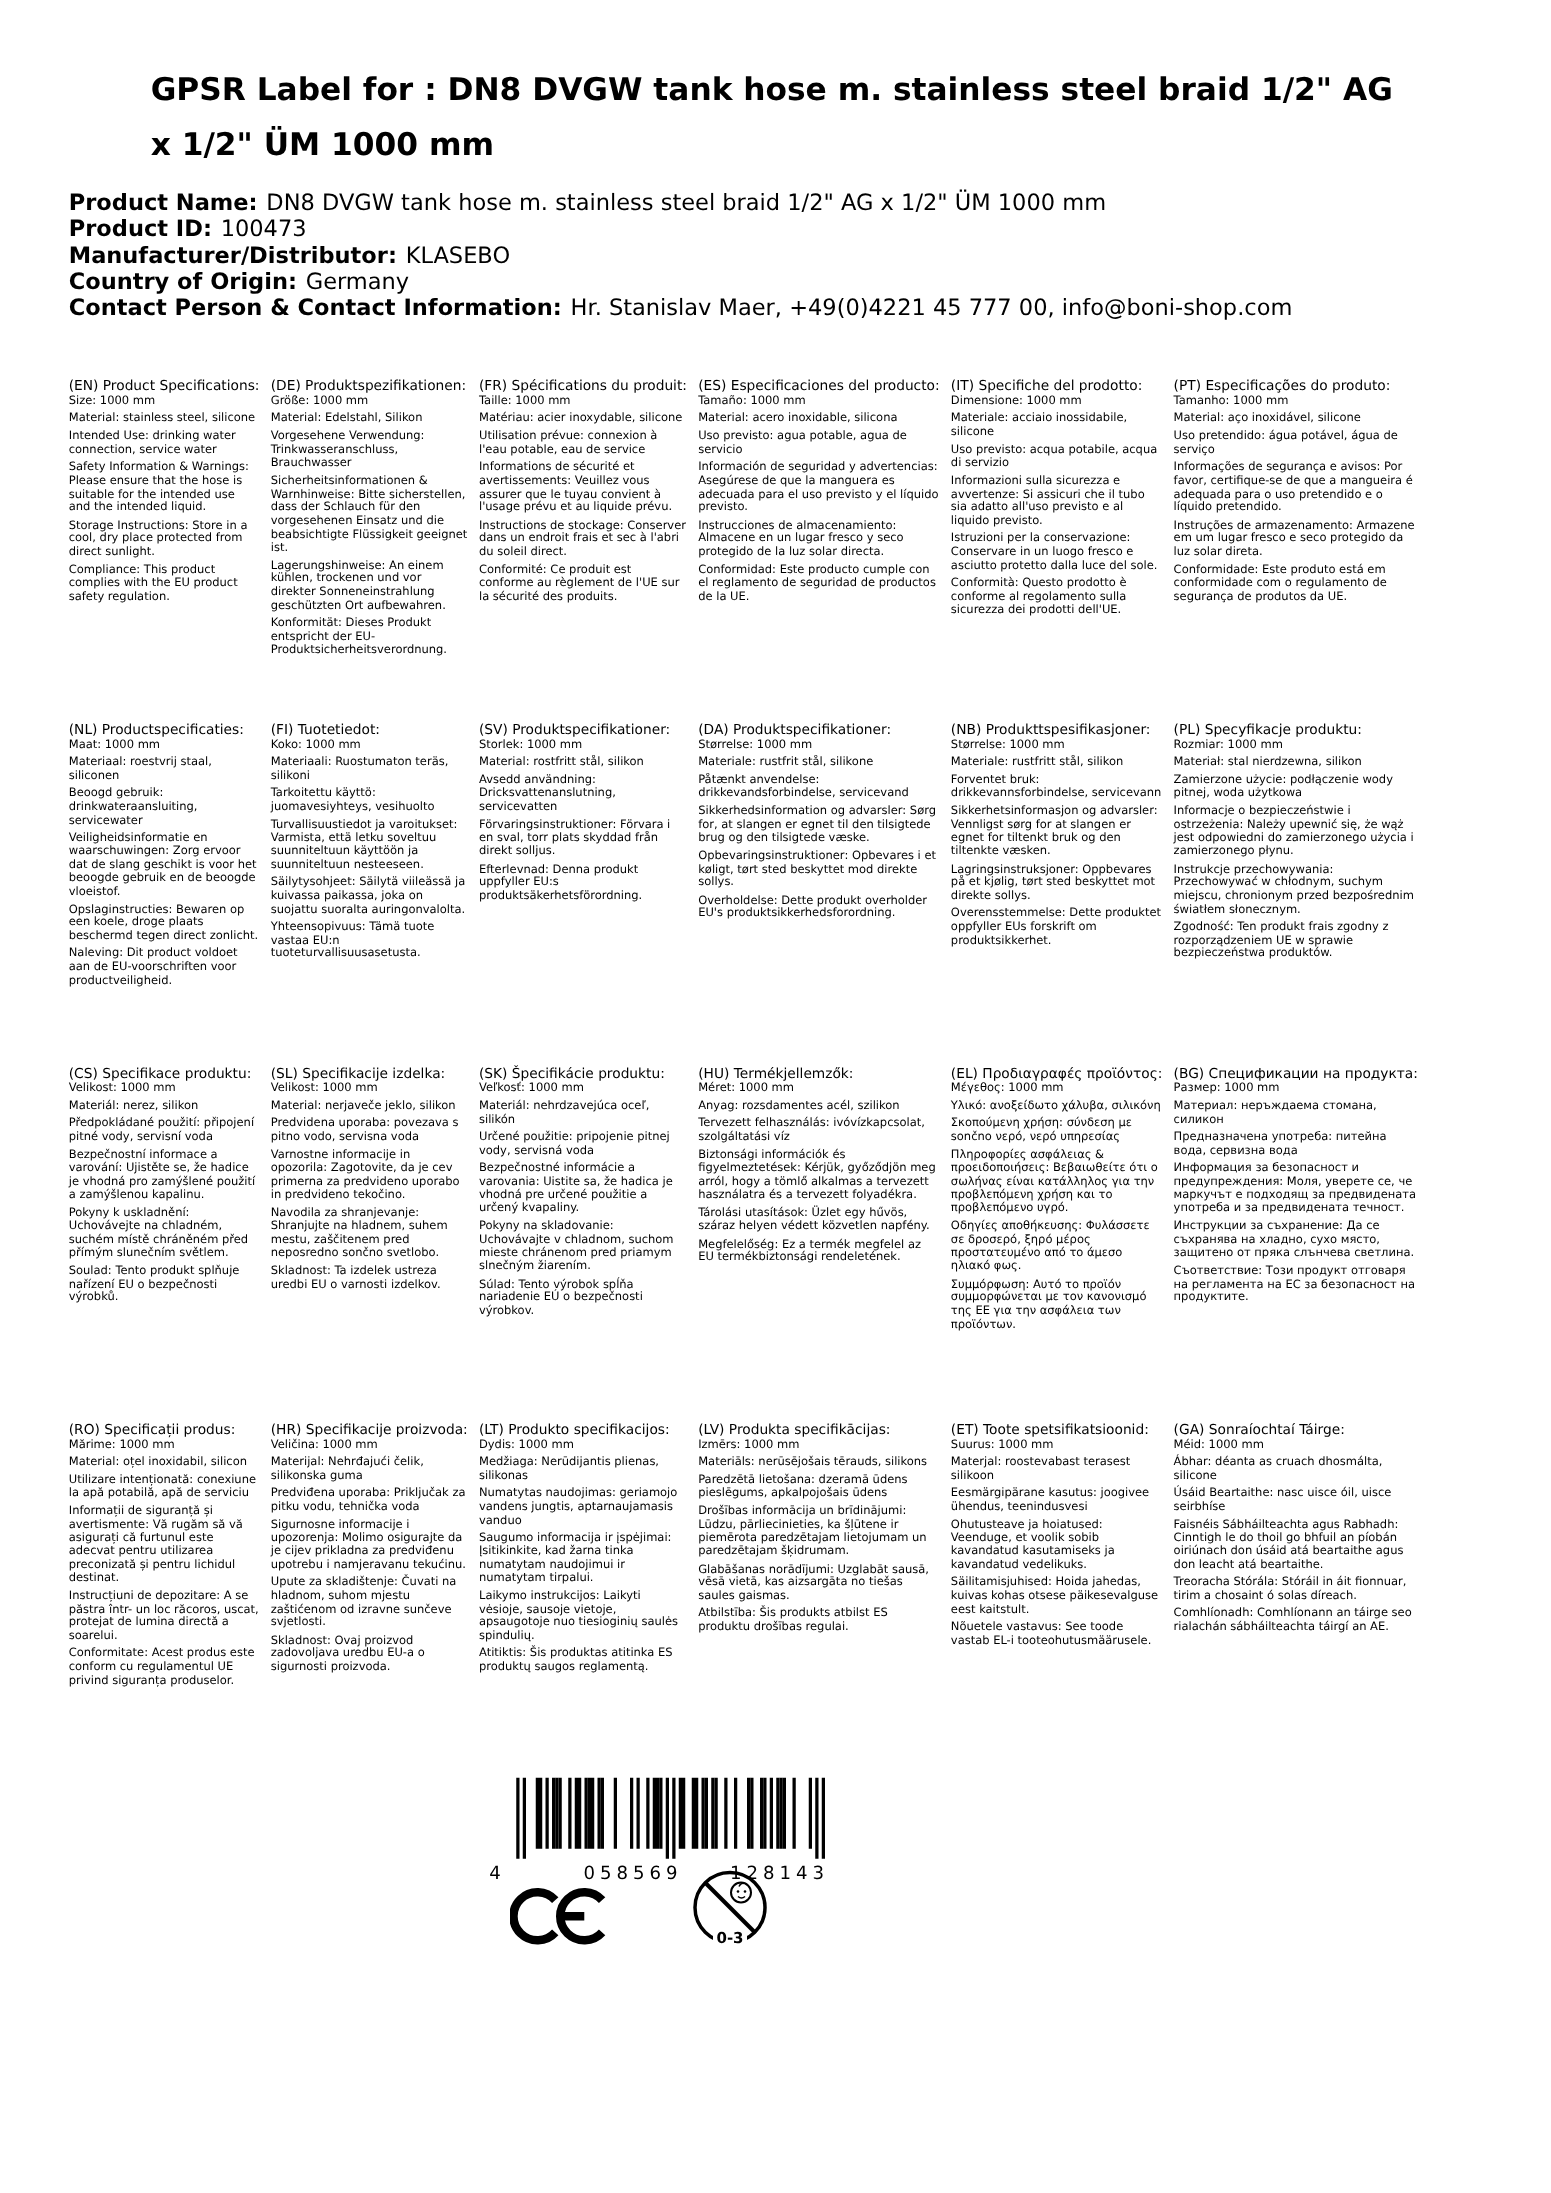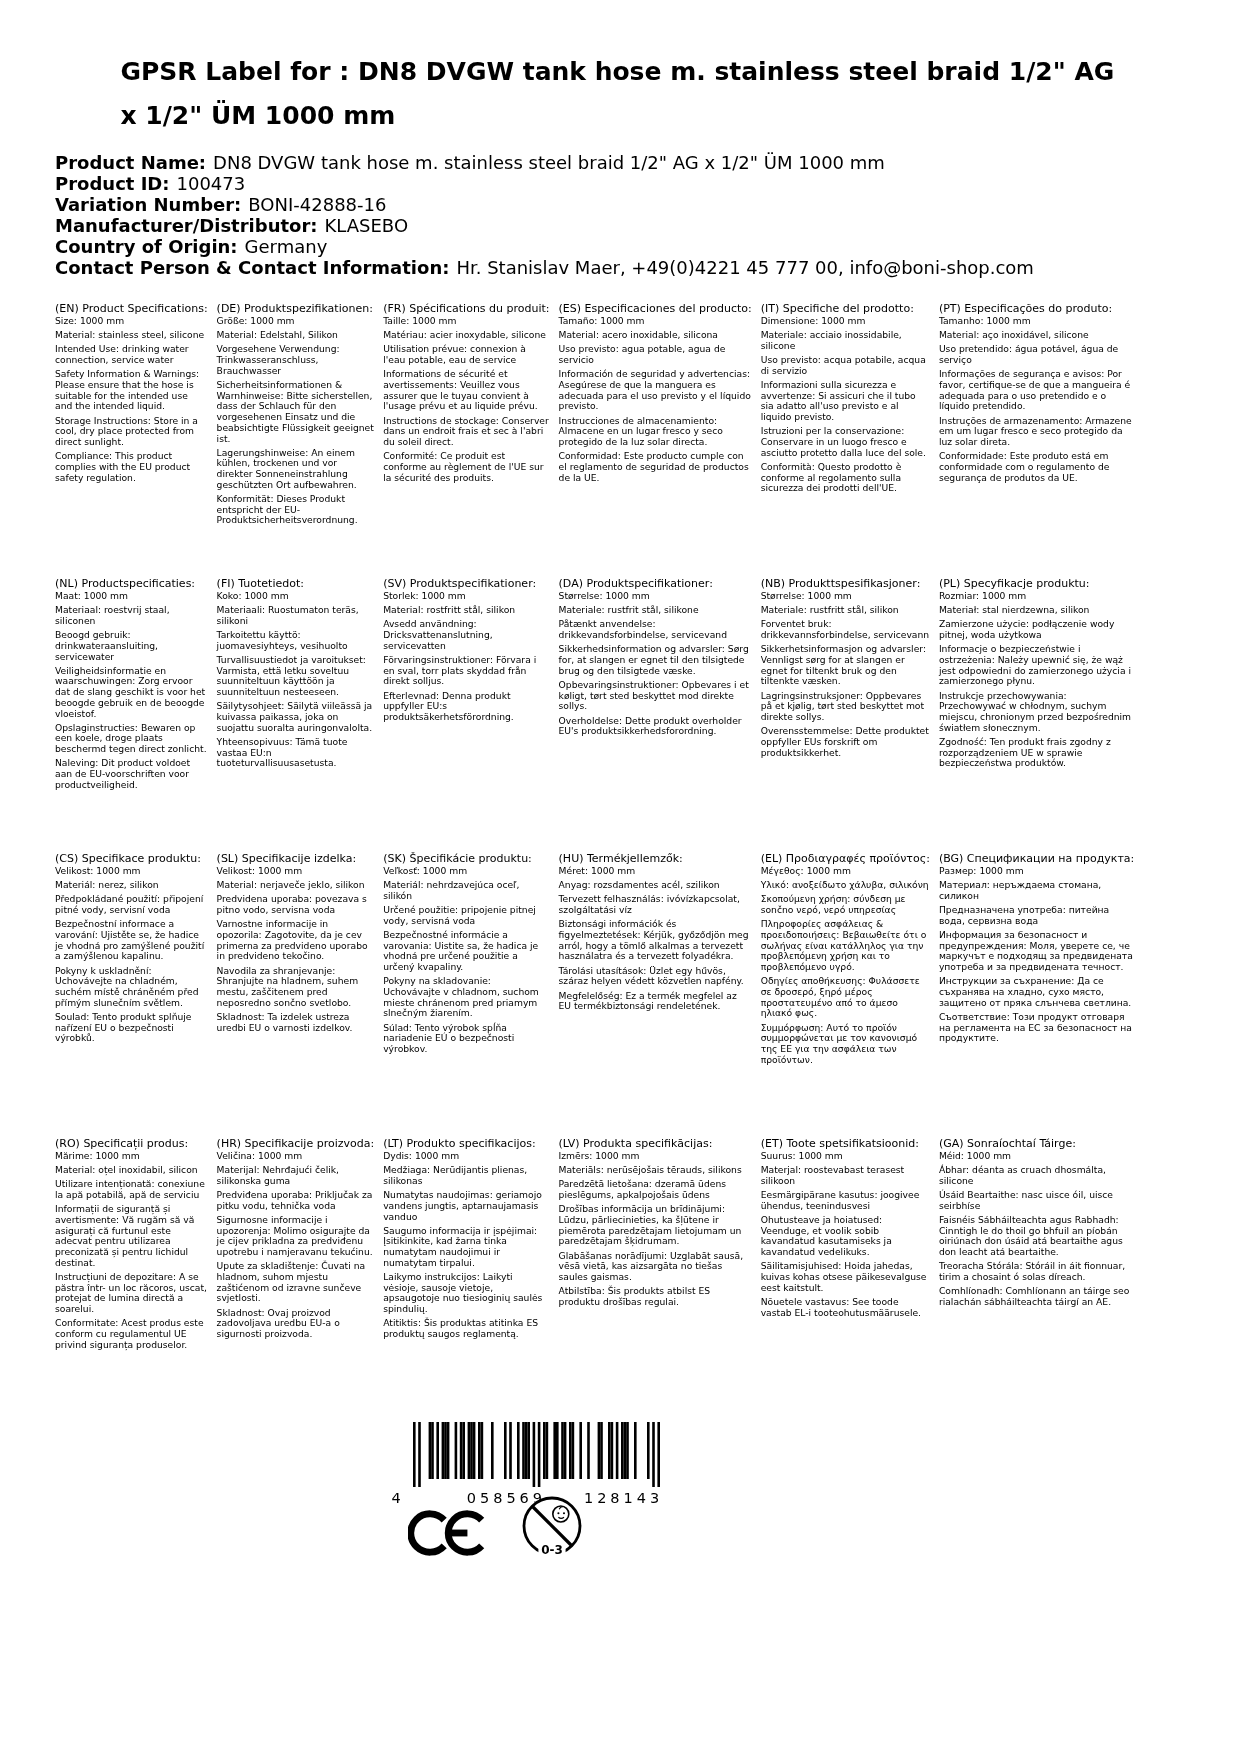--- a/index.html
+++ b/index.html
@@ -50,43 +50,40 @@
     overflow-wrap:break-word;
   }
 
   .barcode { position:absolute; left:390px; top:1422px; }
   .barcode svg text {
     font-family:"DejaVu Sans", sans-serif;
     font-size:14.5px;
     letter-spacing:4px;
   }
   .ce-mark { position:absolute; left:408px; top:1510px; }
-  .age-warning { position:absolute; left:520px; top:1490px; }
+  .age-warning { position:absolute; left:552px; top:1490px; }
   .age-warning text {
     font-family:"DejaVu Sans", sans-serif;
     font-size:15px;
     font-weight:bold;
   }
 </style>
 </head>
 <body>
 
 <div class="page">
 
   <h1 class="title">GPSR Label for : DN8 DVGW tank hose m. stainless steel braid 1/2" AG x 1/2" ÜM 1000 mm</h1>
 
   <div class="product-info">
     <div class="info-row">
       <span class="info-label">Product Name:</span><span class="info-value">DN8 DVGW tank hose m. stainless steel braid 1/2" AG x 1/2" ÜM 1000 mm</span>
     </div>
     <div class="info-row">
       <span class="info-label">Product ID:</span><span class="info-value">100473</span>
-    </div>
-    <div class="info-row">
-      <span class="info-label">Variation Number:</span><span class="info-value">BONI-42888-16</span>
     </div>
     <div class="info-row">
       <span class="info-label">Manufacturer/Distributor:</span><span class="info-value">KLASEBO</span>
     </div>
     <div class="info-row">
       <span class="info-label">Country of Origin:</span><span class="info-value">Germany</span>
     </div>
     <div class="info-row">
       <span class="info-label">Contact Person &amp; Contact Information:</span><span class="info-value">Hr. Stanislav Maer, +49(0)4221 45 777 00, info@boni-shop.com</span>
     </div>

